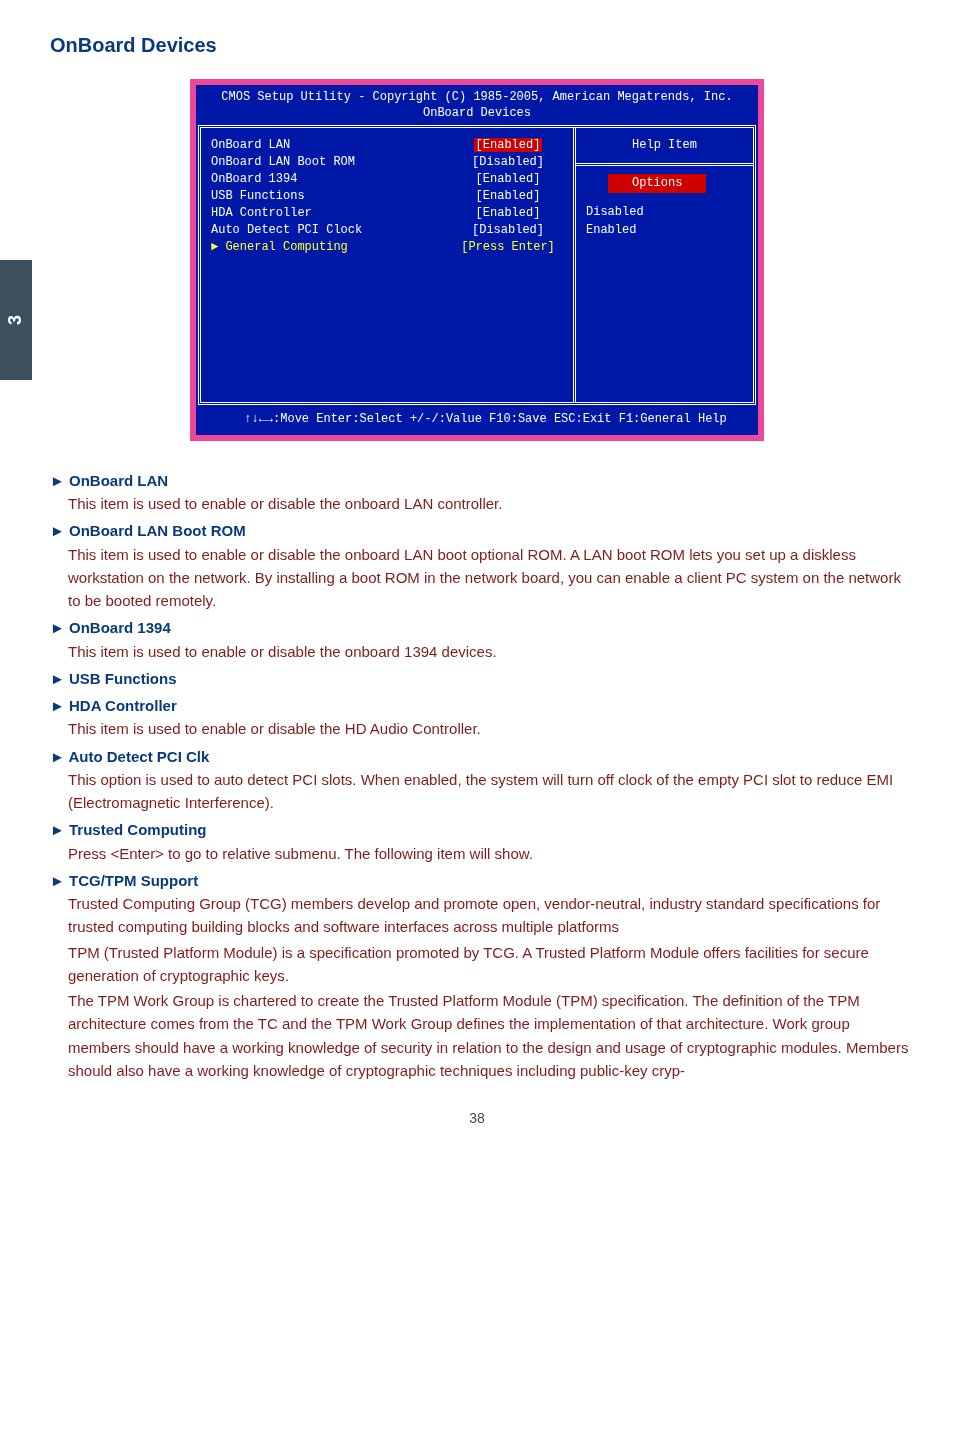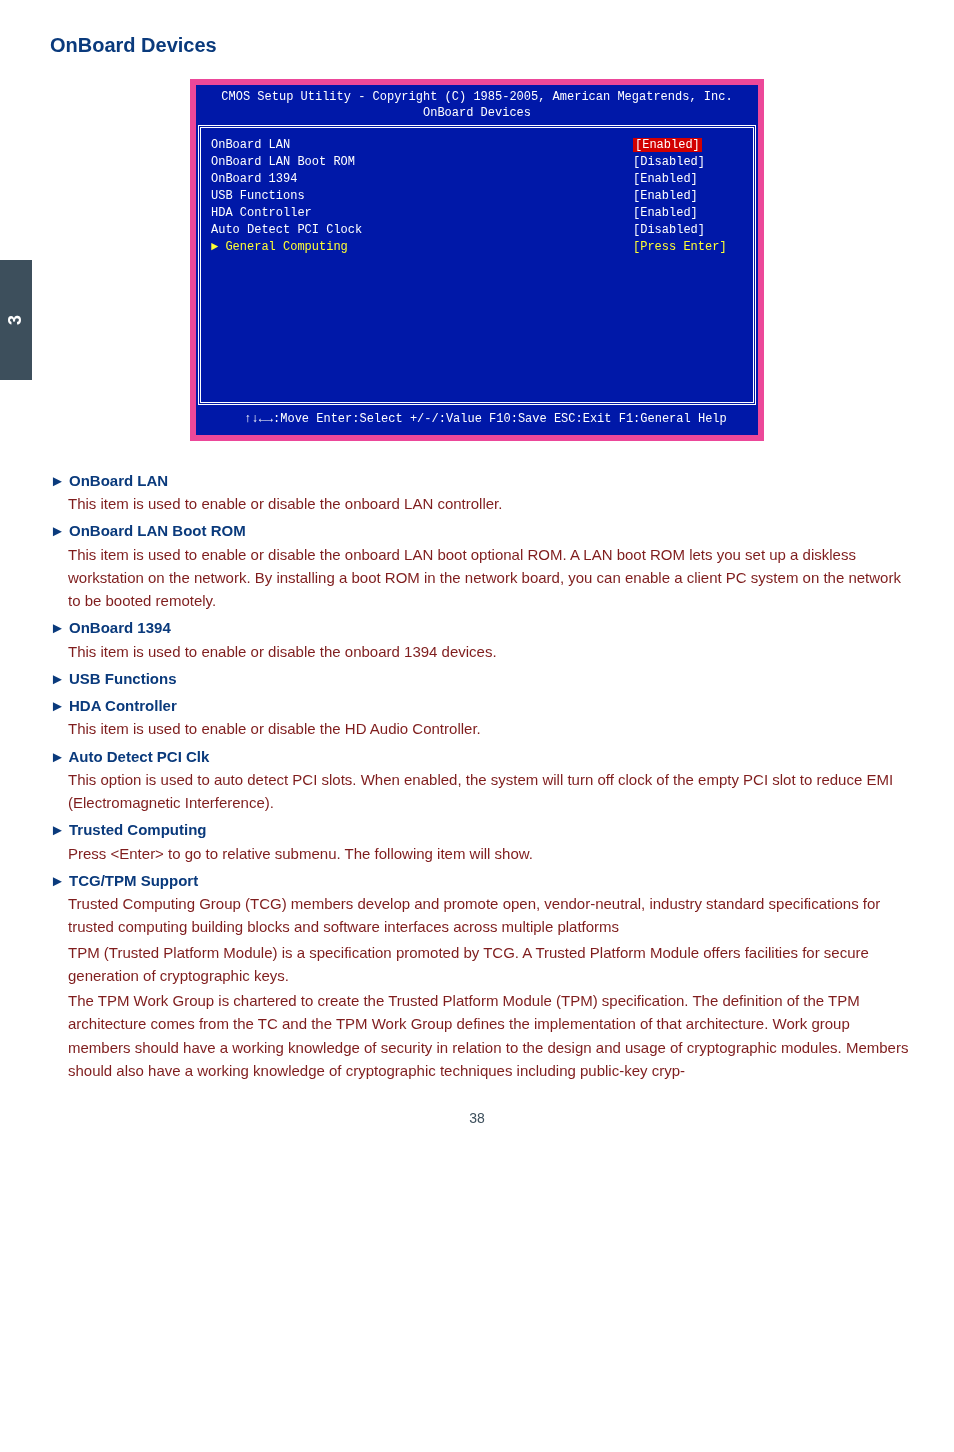--- a/index.html
+++ b/index.html
@@ -64,21 +64,21 @@
     color: #fff;
   }
   .bios-right {
     width: 180px;
     border-left: 3px double #fff;
     color: #fff;
     display: flex;
     flex-direction: column;
   }
   .bios-row { display: flex; justify-content: space-between; height: 17px; }
-  .bios-row .val { text-align: left; width: 110px; }
+  .bios-row .val { text-align: center; width: 110px; }
   .hl-red { background: #d10000; color: #fff; padding: 0 2px; }
   .hl-yellow { color: #ffff33; }
   .bios-right-top {
     text-align: center;
     padding: 8px 4px;
     color: #fff;
     border-bottom: 3px double #fff;
   }
   .bios-right-body { padding: 8px 10px; flex: 1; }
   .opt-pill {
@@ -155,20 +155,28 @@
         </div>
         <div class="bios-row">
           <span>Auto Detect PCI Clock</span>
           <span class="val">[Disabled]</span>
         </div>
         <div class="bios-row">
           <span class="hl-yellow">► General Computing</span>
           <span class="val hl-yellow">[Press Enter]</span>
         </div>
       </div>
+    <div class="bios-right">
+      <div class="bios-right-top">Help Item</div>
+      <div class="bios-right-body">
+        <div class="opt-pill">Options</div>
+        <div>Disabled</div>
+        <div>Enabled</div>
+      </div>
+    </div>
   </div>
   <div class="bios-foot">
     <div>↑↓←→:Move   Enter:Select    +/-/:Value    F10:Save     ESC:Exit    F1:General Help</div>
   </div>
 </div>
 
 <div class="content">
 
   <div class="li-head">OnBoard LAN</div>
   <div class="li-body">This item is used to enable or disable the onboard LAN controller.</div>

